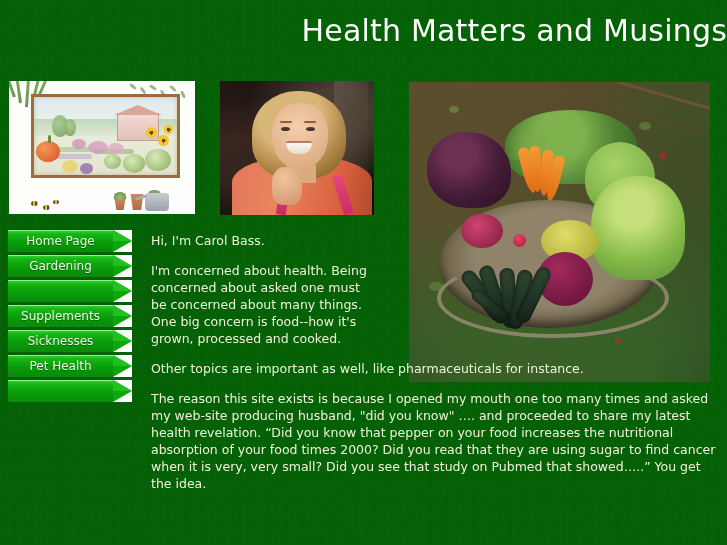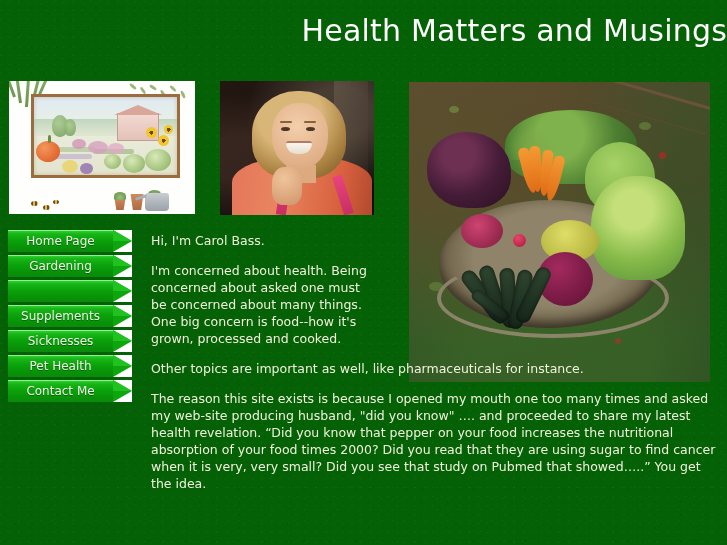--- a/index.html
+++ b/index.html
@@ -459,21 +459,20 @@
     <div class="nav-btn">
       <div class="body"></div>
         <div class="arrow"></div>
         <div class="arrow-hl"></div>
       <div class="label">Pet Health</div>
     </div>
     <div class="nav-btn">
       <div class="body"></div>
         <div class="arrow"></div>
         <div class="arrow-hl"></div>
-      <div class="label">Contact Me</div>
     </div>
   </div>
 
   <div class="content">
     <p class="narrow">Hi, I'm Carol Bass.</p>
     <p class="narrow">I'm concerned about health.  Being concerned about asked one must be concerned about many things.  One big concern is food--how it's grown, processed and cooked.</p>
     <p>Other topics are important as well, like pharmaceuticals for instance.</p>
     <p>The reason this site exists is because I opened my mouth one too many times and asked my web-site producing husband, "did you know" …. and proceeded to share my latest health revelation.  “Did you know that pepper on your food increases the nutritional absorption of your food times 2000?  Did you read that they are using sugar to find cancer when it is very, very small?  Did you see that study on Pubmed that showed…..”  You get the idea.</p>
 
   </div>

